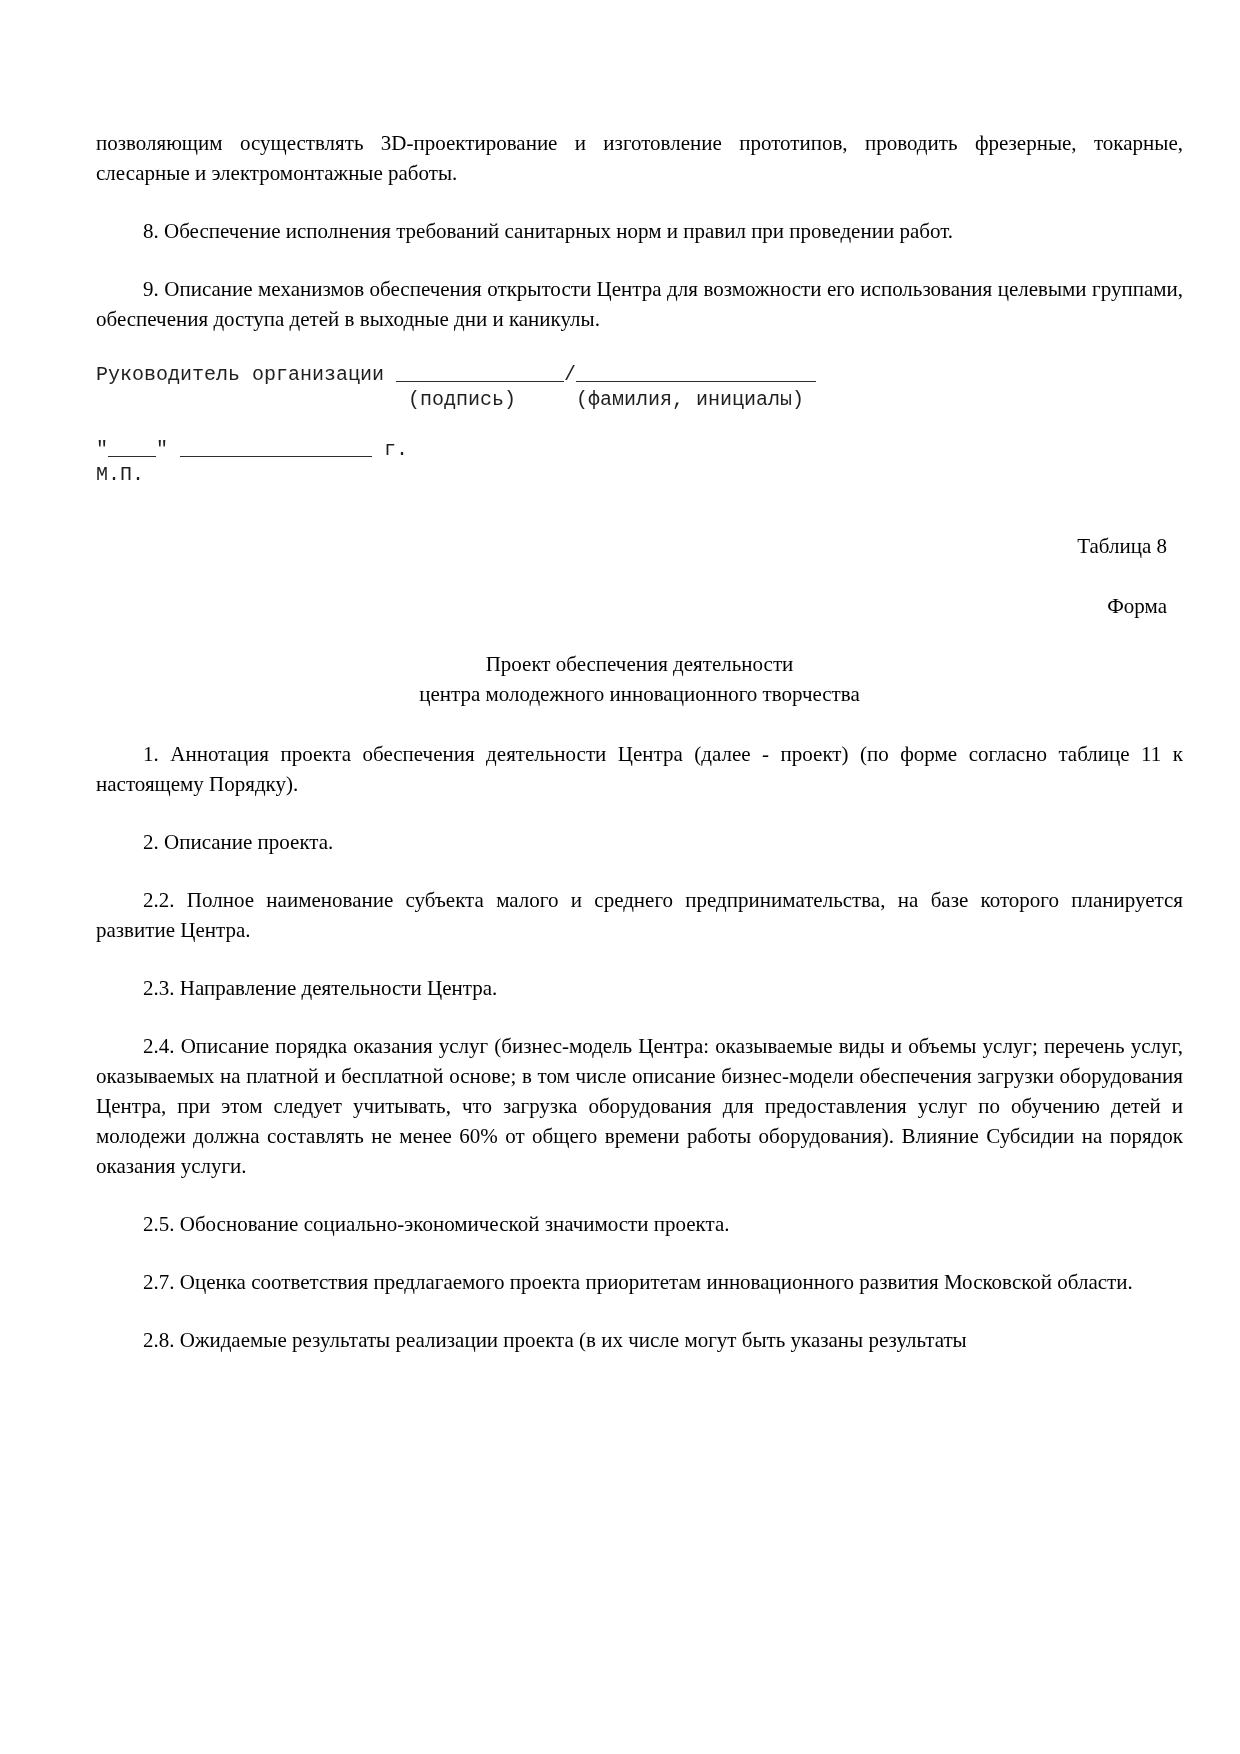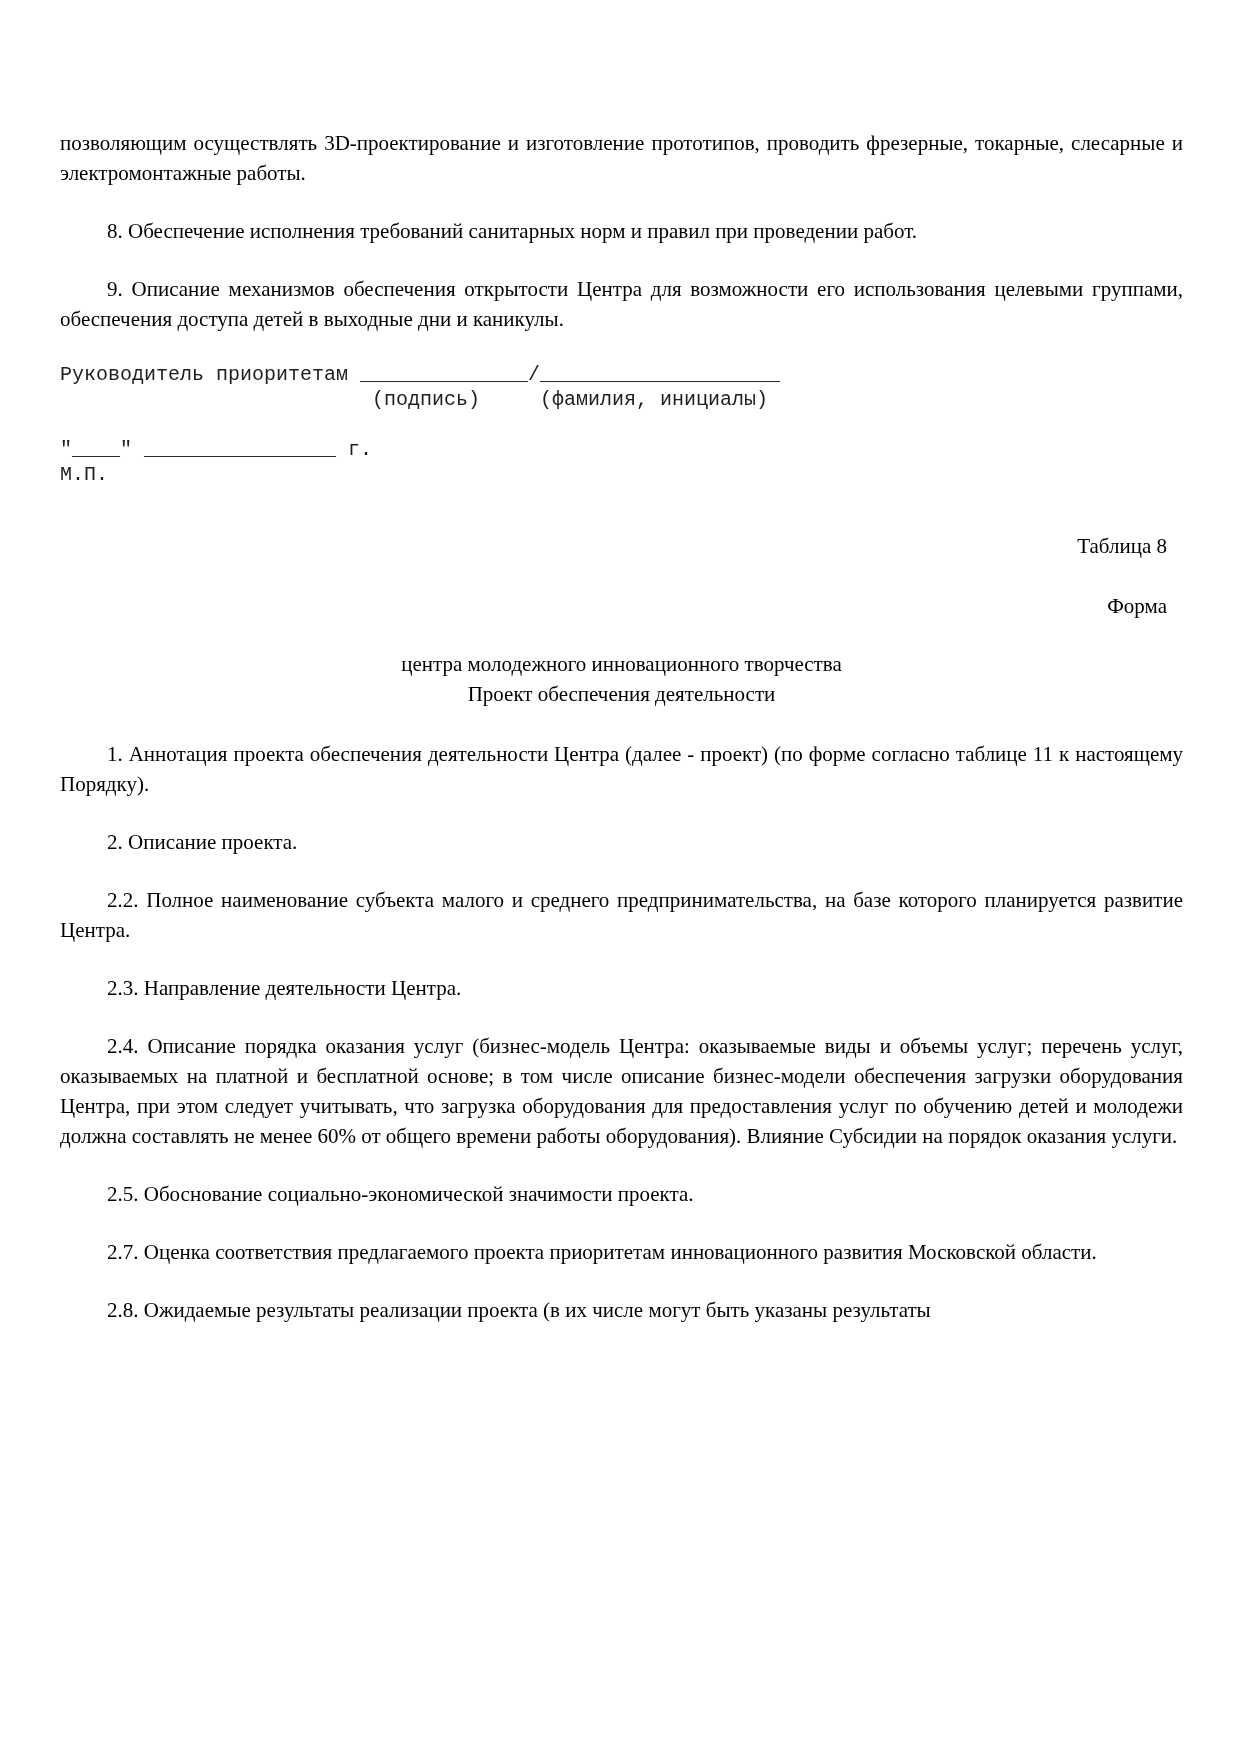--- a/index.html
+++ b/index.html
@@ -5,21 +5,21 @@
   html, body {
     margin: 0;
     padding: 0;
     background: #ffffff;
   }
   .page {
     position: relative;
     width: 1240px;
     height: 1754px;
     box-sizing: border-box;
-    padding: 128px 57px 40px 60px;
+    padding: 128px 57px 40px 96px;
     background: #ffffff;
     color: #000000;
     font-family: "Liberation Serif", "DejaVu Serif", serif;
     font-size: 21px;
     line-height: 30px;
     overflow: hidden;
   }
   .par {
     margin: 0 0 28px 0;
     text-align: justify;
@@ -56,33 +56,33 @@
 
 <div class="page">
 
   <p class="par">позволяющим осуществлять 3D-проектирование и изготовление прототипов, проводить фрезерные, токарные, слесарные и электромонтажные работы.</p>
 
   <p class="par indent">8. Обеспечение исполнения требований санитарных норм и правил при проведении работ.</p>
 
   <p class="par indent">9. Описание механизмов обеспечения открытости Центра для возможности его использования целевыми группами, обеспечения доступа детей в выходные дни и каникулы.</p>
 
 
-  <pre class="mono-block">Руководитель приоритетам ______________/____________________
+  <pre class="mono-block">Руководитель организации ______________/____________________
                           (подпись)     (фамилия, инициалы)
 
 "____" ________________ г.
 М.П.</pre>
 
   <p class="right-label">Таблица 8</p>
 
   <p class="right-label form">Форма</p>
 
   <div class="doc-title">
+    <span class="line">Проект обеспечения деятельности</span>
     <span class="line">центра молодежного инновационного творчества</span>
-    <span class="line">Проект обеспечения деятельности</span>
   </div>
 
   <p class="par indent">1. Аннотация проекта обеспечения деятельности Центра (далее - проект) (по форме согласно таблице 11 к настоящему Порядку).</p>
 
   <p class="par indent">2. Описание проекта.</p>
 
 
   <p class="par indent">2.2. Полное наименование субъекта малого и среднего предпринимательства, на базе которого планируется развитие Центра.</p>
 
   <p class="par indent">2.3. Направление деятельности Центра.</p>

